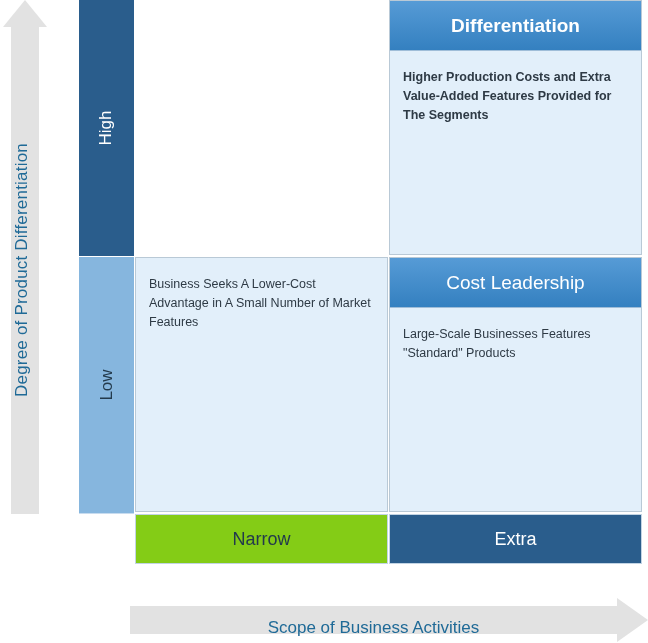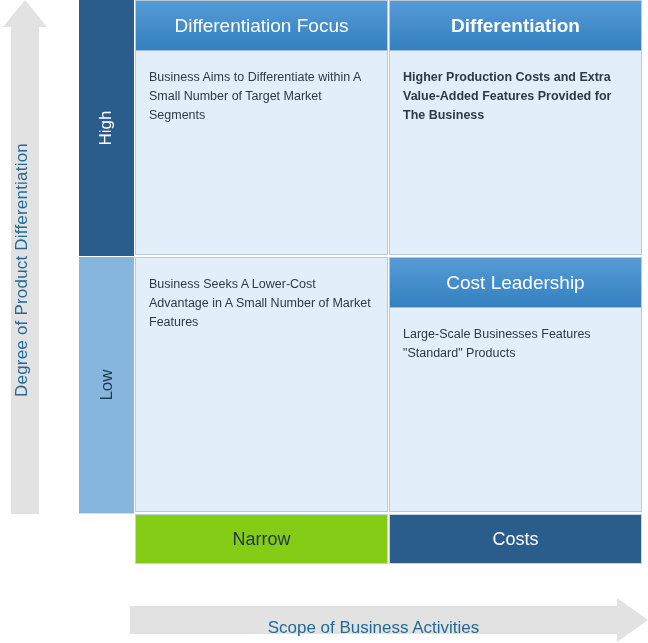--- a/index.html
+++ b/index.html
@@ -203,41 +203,37 @@
 
 <div class="y-band" id="y-band-high">
   <span>High</span>
 </div>
 <div class="y-band" id="y-band-low">
   <span>Low</span>
 </div>
 
 <div id="matrix">
 
-  <div class="quadrant" id="quad-differentiation-focus">
-    <div class="quad-header">Differentiation Focus</div>
-    <div class="quad-body">Business Aims to Differentiate within A Small Number of Target Market Segments</div>
-  </div>
 
   <div class="quadrant" id="quad-differentiation">
     <div class="quad-header">Differentiation</div>
-    <div class="quad-body">Higher Production Costs and Extra Value-Added Features Provided for The Business</div>
+    <div class="quad-body">Higher Production Costs and Extra Value-Added Features Provided for The Segments</div>
   </div>
 
   <div class="quadrant" id="quad-cost-focus">
     <div class="quad-body">Business Seeks A Lower-Cost Advantage in A Small Number of Market Features</div>
   </div>
 
   <div class="quadrant" id="quad-cost-leadership">
     <div class="quad-header">Cost Leadership</div>
     <div class="quad-body">Large-Scale Businesses Features "Standard" Products</div>
   </div>
 
 </div>
 
 <div class="x-band" id="x-band-narrow">Narrow</div>
-<div class="x-band" id="x-band-broad">Costs</div>
+<div class="x-band" id="x-band-broad">Extra</div>
 
 <div id="x-axis-arrow">
   <div class="shaft"></div>
   <div class="head"></div>
   <div id="x-axis-label">Scope of Business Activities</div>
 </div>
 
 </body></html>

